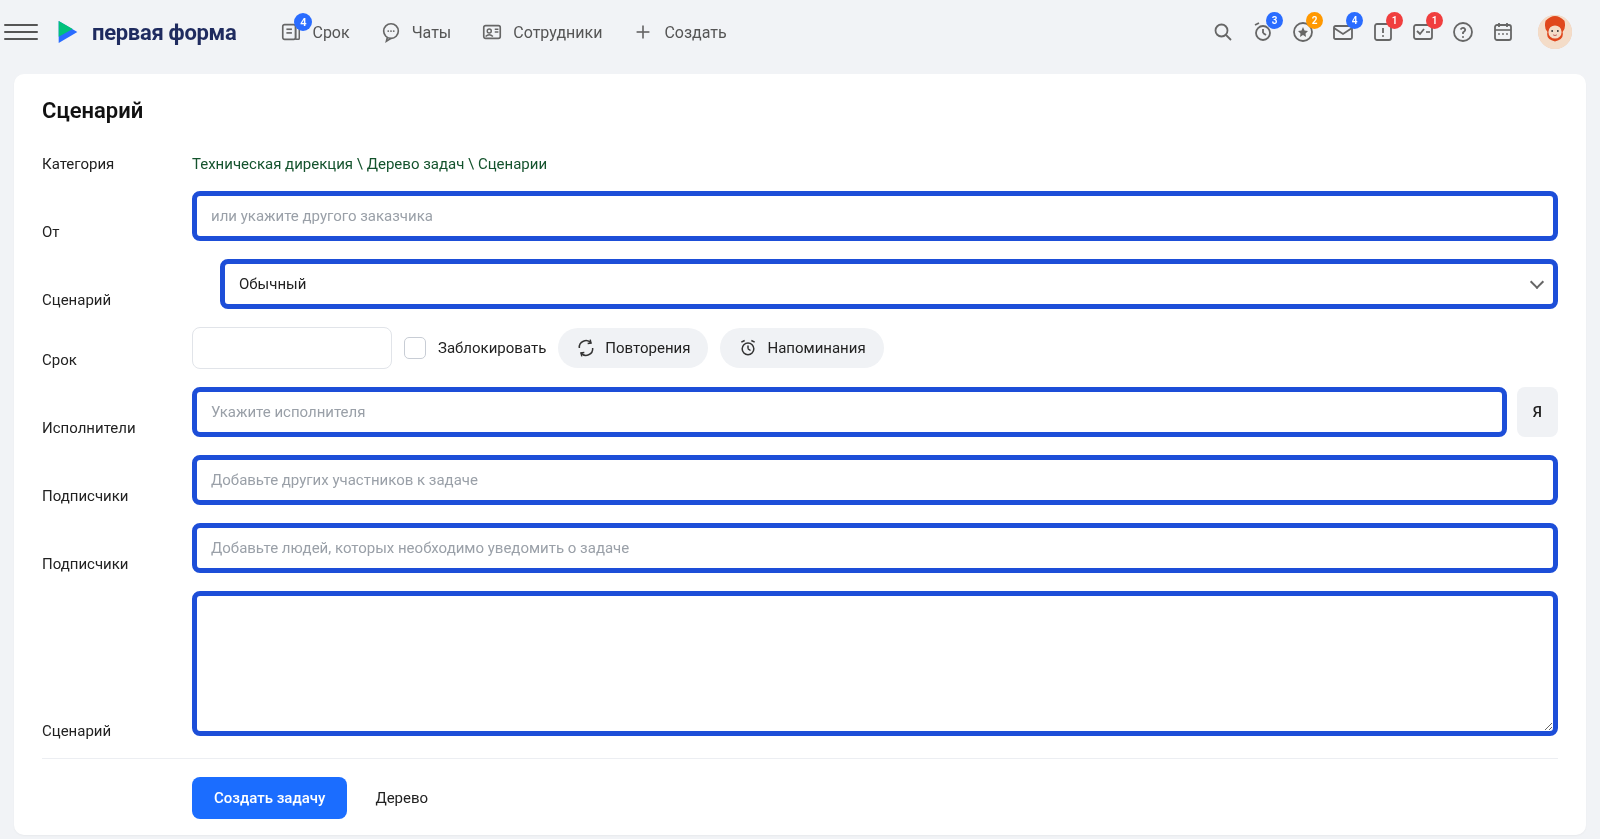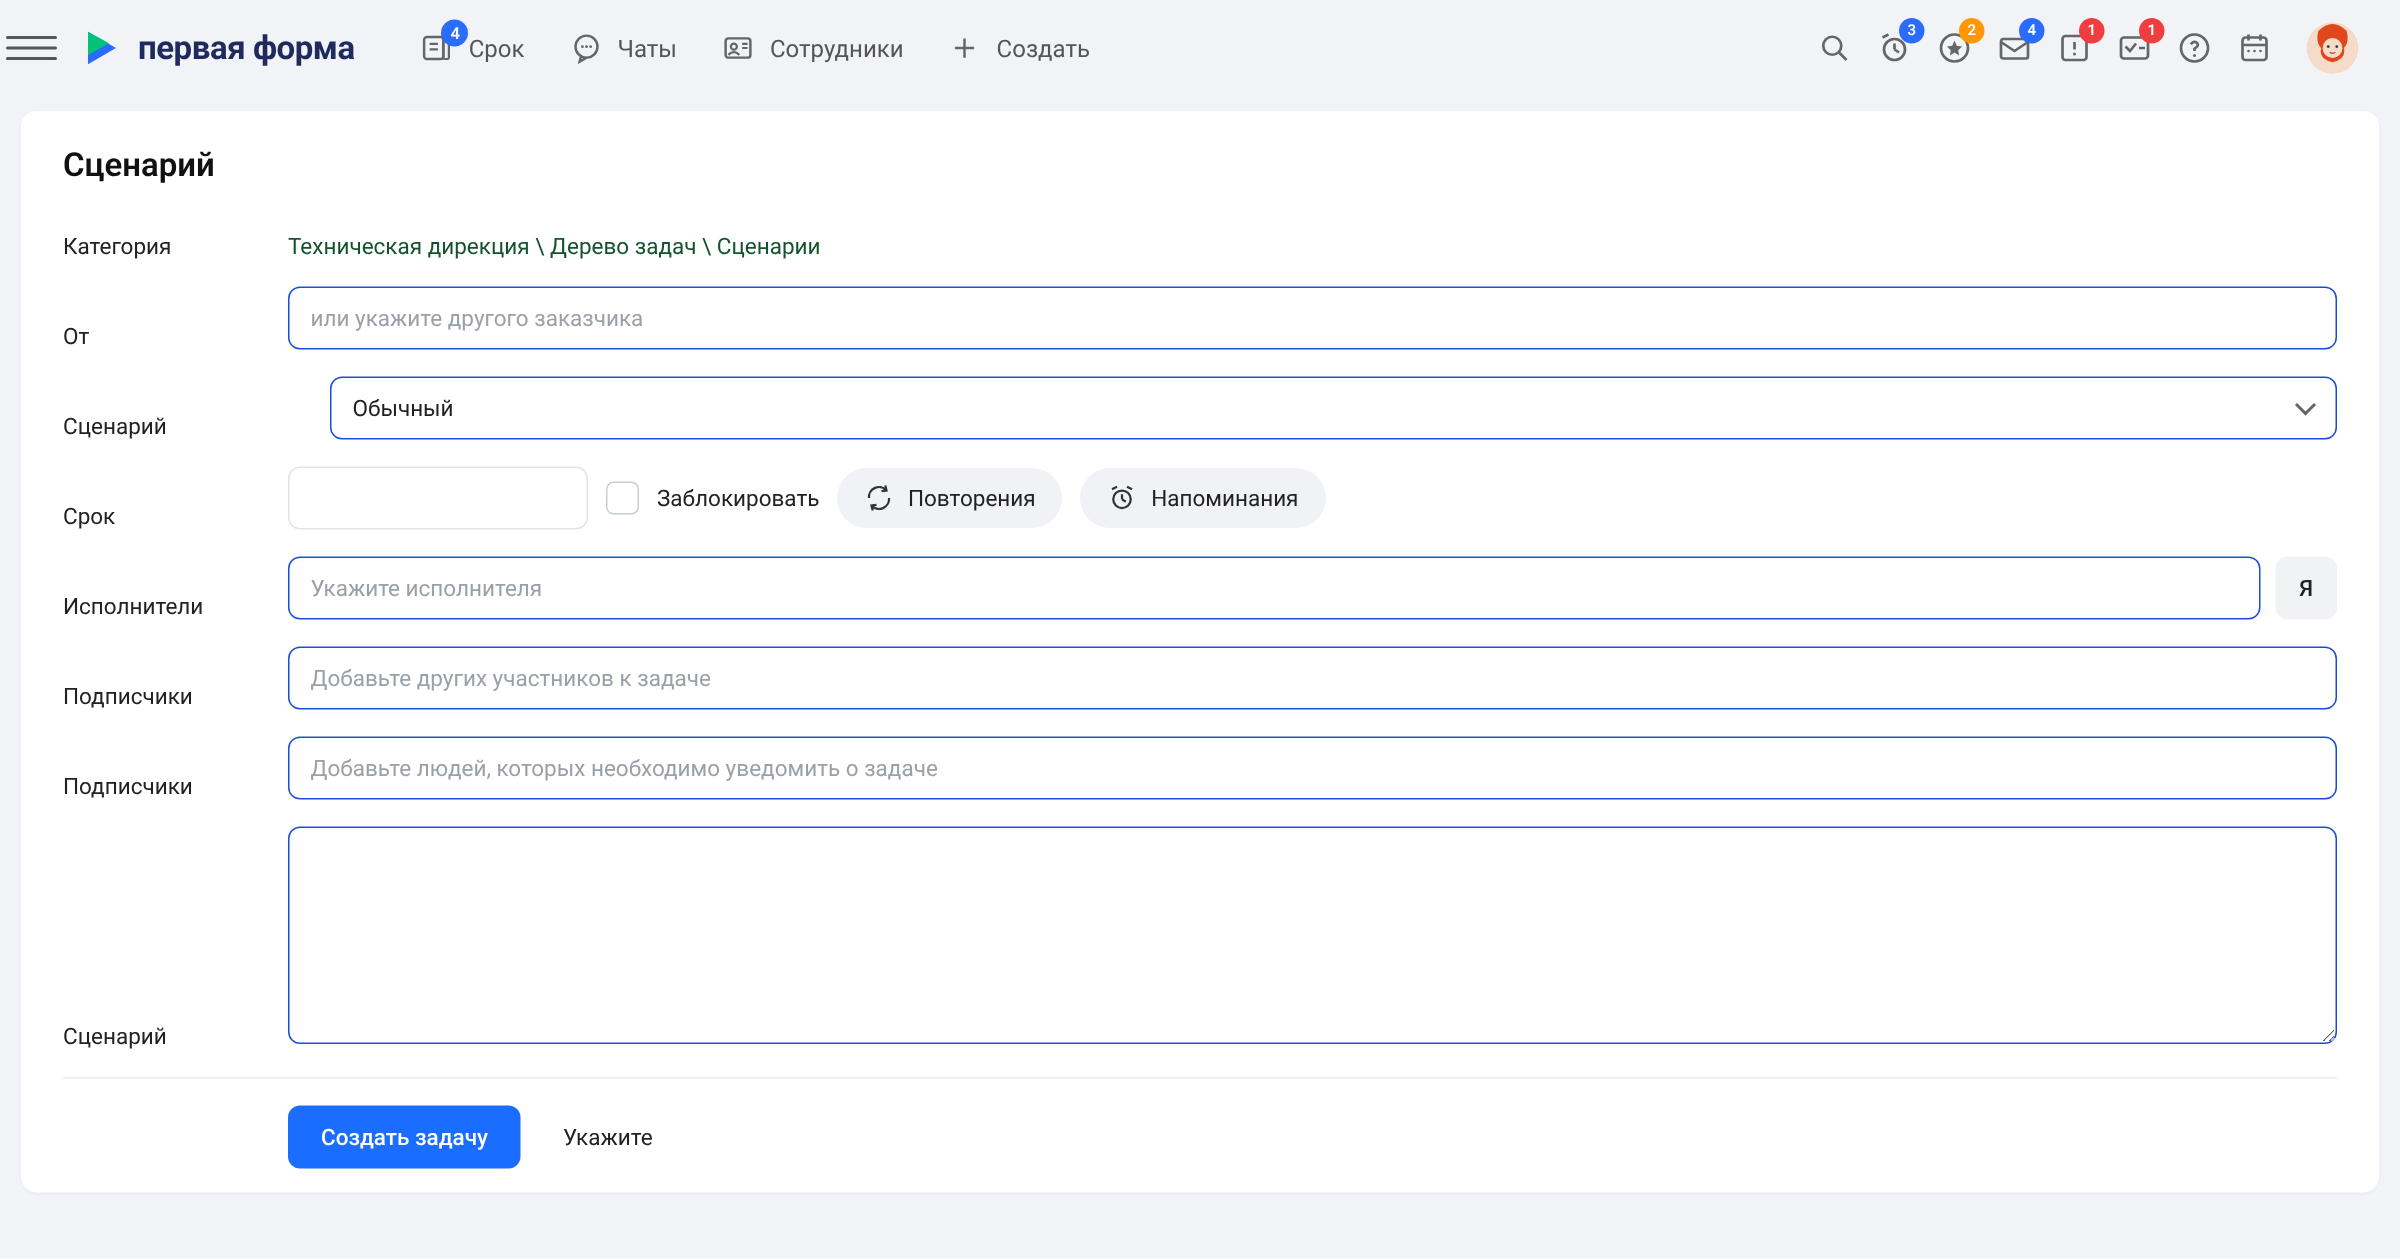--- a/index.html
+++ b/index.html
@@ -76,21 +76,21 @@
 .form-row {
   display: flex; align-items: flex-end; margin-bottom: 18px;
 }
 .form-label {
   width: 150px; flex-shrink: 0; font-size: 15px; color: #222; padding-top: 10px;
 }
 .form-control { flex: 1; }
 .breadcrumb { color: #14532d; font-size: 15px; padding-top: 0; }
 .input, .textarea, .select {
   width: 100%;
-  border: 1px solid #1d4ed8;
+  border: 5px solid #1d4ed8;
   border-radius: 8px;
   padding: 11px 14px;
   font-size: 15px;
   font-family: inherit;
   color: #222;
   outline: none;
   background: #fff;
 }
 .input::placeholder, .textarea::placeholder { color: #9aa0a8; }
 .select-wrap { position: relative; margin-left: 28px; }
@@ -358,15 +358,15 @@
 
   <div class="form-row">
     <div class="form-label">Сценарий</div>
     <div class="form-control">
       <textarea class="textarea" style=""></textarea>
     </div>
   </div>
 
   <div class="panel-footer">
     <button class="btn-primary">Создать задачу</button>
-    <button class="btn-ghost">Укажите</button>
+    <button class="btn-ghost">Дерево</button>
   </div>
 </div>
 
 </body></html>

